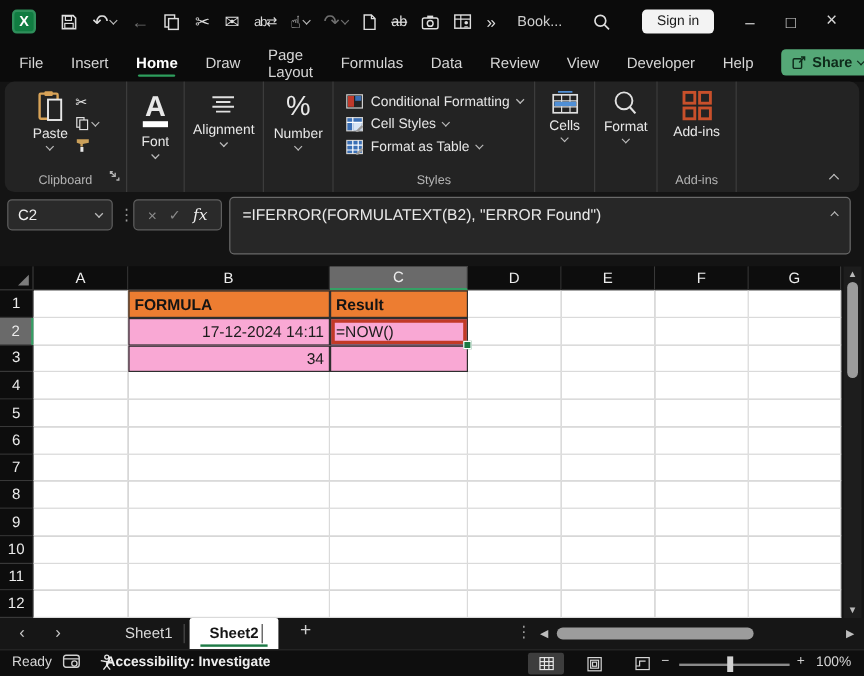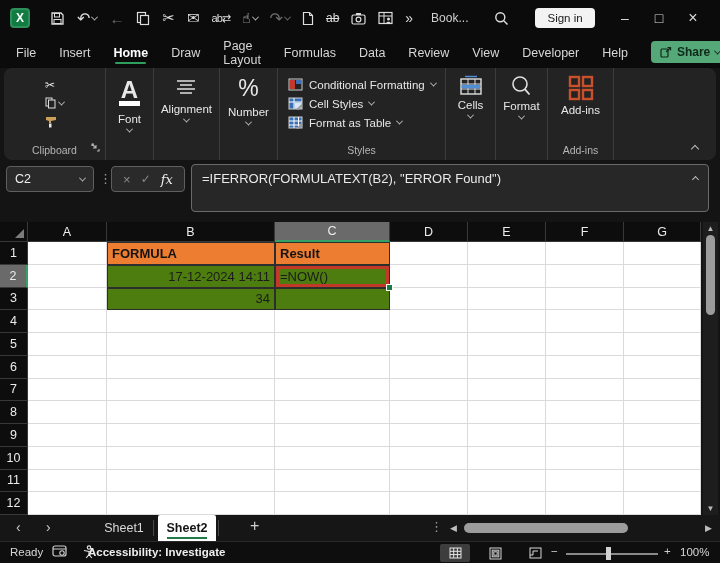--- a/index.html
+++ b/index.html
@@ -88,21 +88,21 @@
   .gh.sel { background:#6a6a6a; }
   .gh.col.sel { border-bottom:2px solid #35a065; }
   .gh.row.sel { border-right:2px solid #35a065; }
   .corner { position:relative; }
   .corner-tri { position:absolute; right:3px; bottom:3px; width:0; height:0;
     border-left:9px solid transparent; border-bottom:9px solid #7c7c7c; }
   .cell { background:#fff; border-right:1px solid #dadada; border-bottom:1px solid #dadada;
     font-size:13px; color:#1c1c1c; display:flex; align-items:center;
     padding:0 4px; white-space:nowrap; overflow:hidden; }
   .cell.orange { background:#ed7d31; border:1px solid #2e2e2e; font-weight:bold; color:#141414; }
-  .cell.green { background:#4d7c0f; border:1px solid #2e2e2e; }
+  .cell.green { background:#f9a8d4; border:1px solid #2e2e2e; }
   .cell.right { justify-content:flex-end; }
   .cell.selred { box-shadow:inset 0 0 0 3px #c23a27; position:relative; overflow:visible; z-index:2; }
   .fill-handle { position:absolute; right:-4px; bottom:-4px; width:7px; height:7px;
     background:#1a7a44; border:1px solid #fff; }
   .vscroll { position:absolute; left:703px; top:222px; width:15px; height:293px;
     background:#1d1d1d; }
   .vscroll .arr { position:absolute; left:0; width:15px; color:#b9b9b9; font-size:8px;
     text-align:center; }
   .vthumb { position:absolute; left:3px; top:13px; width:9px; height:80px;
     background:#9c9c9c; border-radius:5px; }
@@ -234,20 +234,29 @@
       </svg>
     <span>Share</span>
     <span class="chev"></span>
   </button>
 </div>
 
 <div class="ribbon">
 
   <div class="rgroup" style="width:102px;">
     <div style="display:flex; gap:6px;">
+      <div class="bigbtn">
+        <svg width="24" height="28" viewBox="0 0 24 28">
+            <rect x="3" y="3" width="15" height="21" rx="1" fill="none" stroke="#d8a358" stroke-width="2"></rect>
+            <rect x="7" y="1" width="7" height="4" rx="1" fill="#d8a358"></rect>
+            <rect x="10" y="8" width="11" height="17" fill="#232323" stroke="#e8e8e8" stroke-width="1.6"></rect>
+          </svg>
+        <span>Paste</span>
+        <span class="chev"></span>
+      </div>
       <div style="display:flex; flex-direction:column; gap:5px; padding-top:3px;">
         <span style="font-size:12px; color:#e8e8e8;">✂</span>
         <span style="display:flex; align-items:center; gap:3px;">
           <svg width="11" height="12" viewBox="0 0 11 12">
               <rect x="1" y="1" width="6" height="8" fill="none" stroke="#e0e0e0"></rect>
               <rect x="3.5" y="3" width="6.5" height="8" fill="#232323" stroke="#e0e0e0"></rect>
             </svg>
           <span class="chev"></span>
         </span>
         <span>
@@ -508,21 +517,21 @@
 
 <div class="vscroll">
   <span class="arr" style="top:2px;">▲</span>
   <span class="vthumb"></span>
   <span class="arr" style="bottom:2px;">▼</span>
 </div>
 
 <div class="sheetbar">
   <span class="snav" style="left:16px;">‹</span>
   <span class="snav" style="left:46px;">›</span>
-  <span id="sheet-tabs"><span class="sheettab" style="left: 96px; width: 56px;">Sheet1</span><span class="sheettab active" style="left: 158px; width: 58px;">Sheet2</span></span>
+  <span id="sheet-tabs"><span class="sheettab" style="left: 96px; width: 56px;">Sheet1</span><span class="sheettab active" style="left: 158px; width: 74px;">Sheet2</span></span>
   <span class="tabsep" style="left:153px;"></span>
   <span class="tabsep" style="left:218px;"></span>
   <span class="addsheet">+</span>
   <span class="sdots">⋮</span>
   <span class="hscroll">
     <span class="arr" style="left:0;">◀</span>
     <span class="hthumb"></span>
     <span class="arr" style="right:0;">▶</span>
   </span>
 </div>

